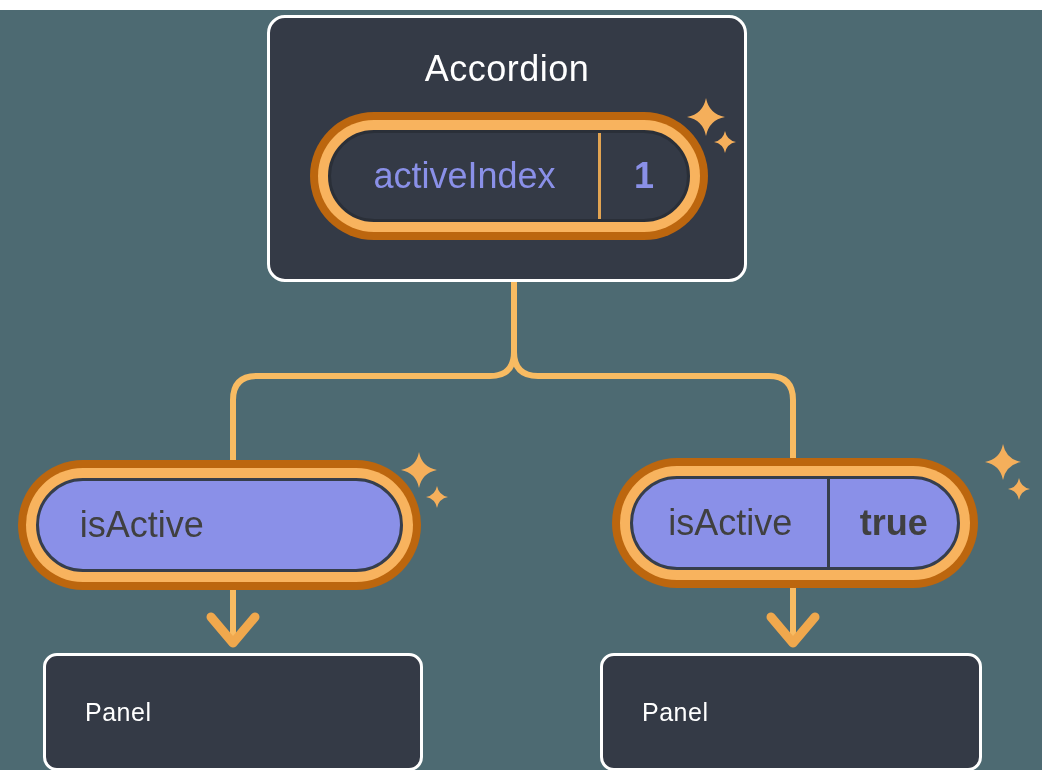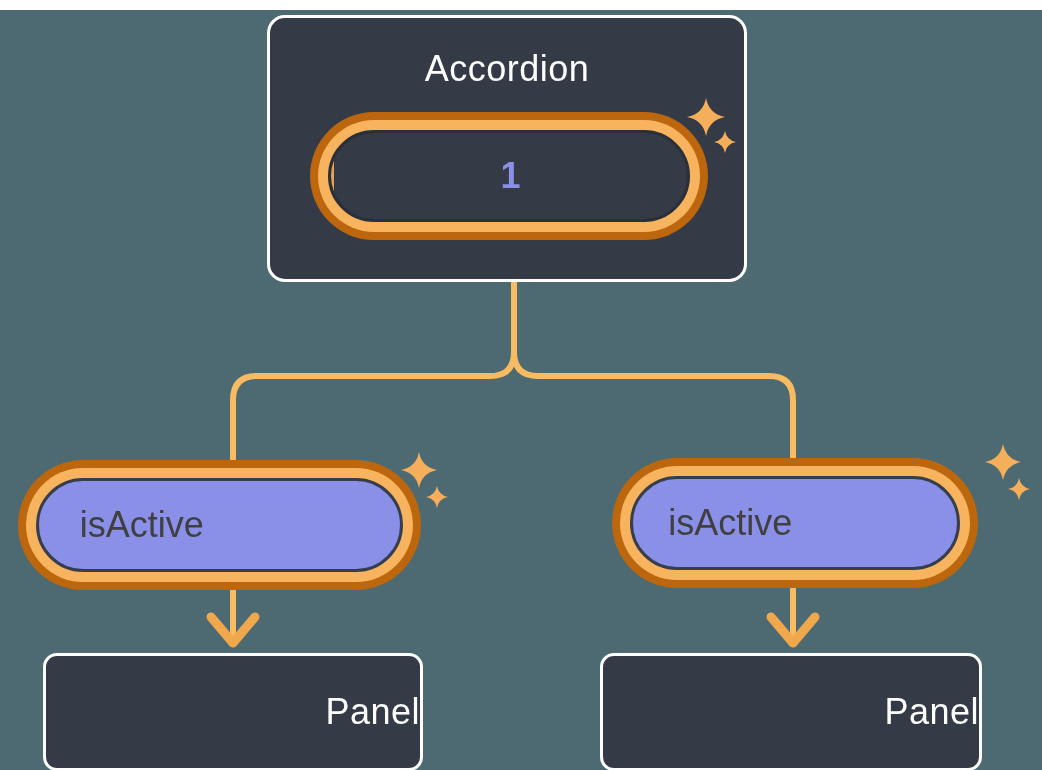--- a/index.html
+++ b/index.html
@@ -34,23 +34,23 @@
     margin-top: 30px;
     text-align: center;
     font-size: 36px;
     font-weight: 500;
     letter-spacing: 0.5px;
     color: #FFFFFF;
   }
   .panel-card {
     display: flex;
     align-items: center;
-    justify-content: flex-end;
+    justify-content: flex-start;
     border-radius: 14px;
-    font-size: 36px;
+    font-size: 25px;
     font-weight: 500;
     letter-spacing: 0.5px;
     padding-left: 39px;
   }
   .panel-left  { left: 43px;  top: 643px; width: 380px; height: 118px; }
   .panel-right { left: 600px; top: 643px; width: 382px; height: 118px; }
 
   
   .pill {
     position: absolute;
@@ -116,37 +116,39 @@
     <path d="M771,607 L793,633 L815,607" fill="none" stroke="#F0A84D" stroke-width="9" stroke-linecap="round" stroke-linejoin="round"></path>
   </svg>
 
   <div class="card accordion-card">
     <div class="card-title">Accordion</div>
   </div>
 
   <div class="pill state-pill" style="z-index:4;">
     <div class="pill-mid">
       <div class="pill-inner">
+        <div class="cell cell-label">activeIndex</div>
         <div class="cell cell-value">1</div>
       </div>
     </div>
   </div>
 
   <div class="pill prop-pill prop-pill-left">
     <div class="pill-mid">
       <div class="pill-inner">
         <div class="cell cell-label">isActive</div>
       </div>
     </div>
   </div>
 
   <div class="pill prop-pill prop-pill-right">
     <div class="pill-mid">
       <div class="pill-inner">
         <div class="cell cell-label">isActive</div>
+        <div class="cell cell-value">true</div>
       </div>
     </div>
   </div>
 
   <div class="card panel-card panel-left">
     <span>Panel</span>
   </div>
   <div class="card panel-card panel-right">
     <span>Panel</span>
   </div>

